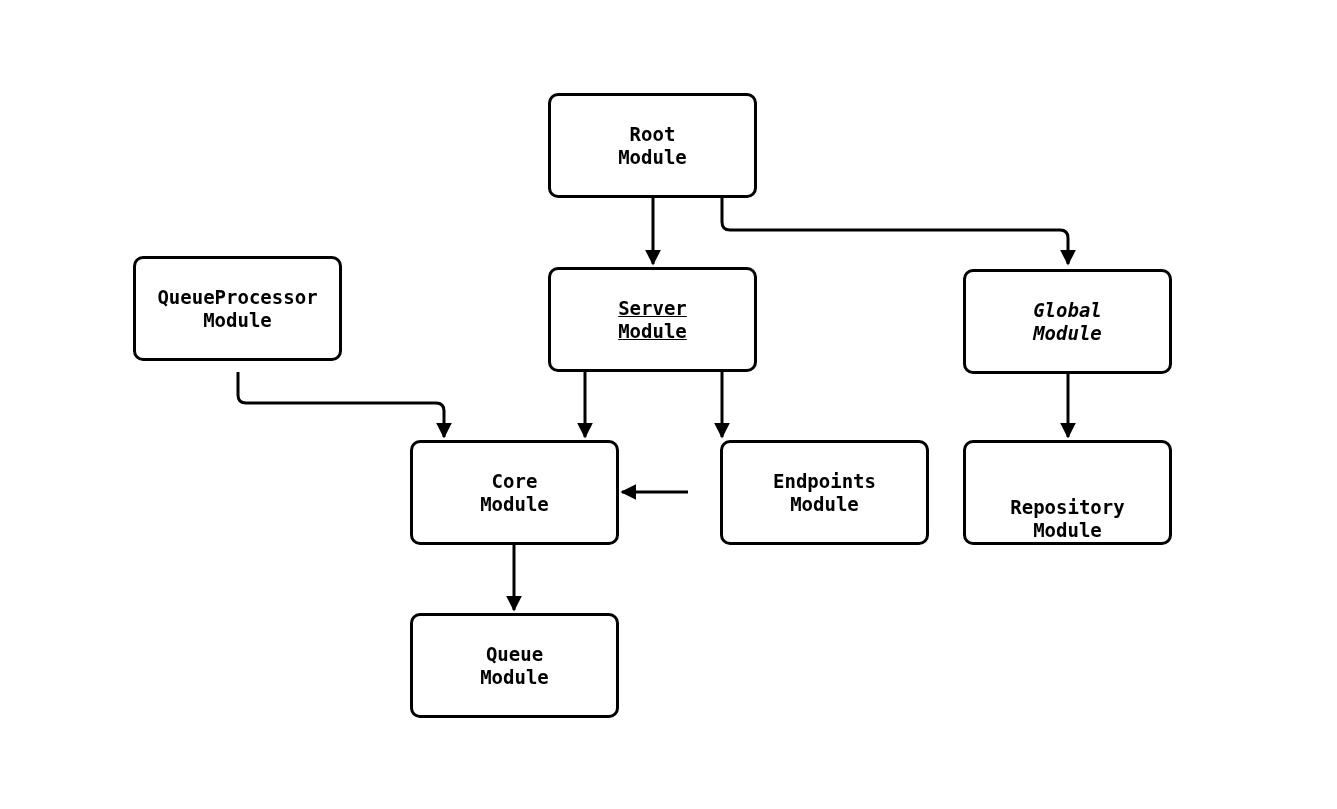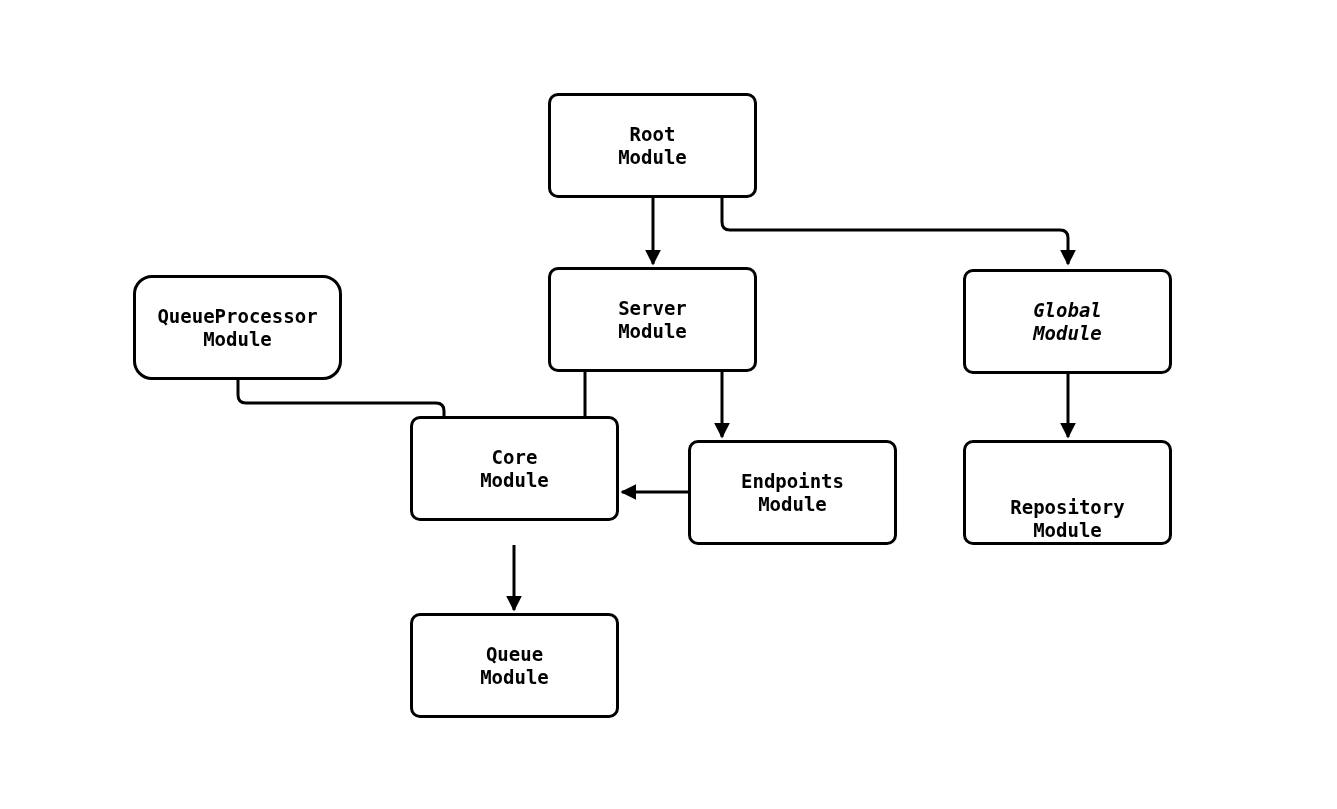--- a/index.html
+++ b/index.html
@@ -44,25 +44,25 @@
     font-family: "DejaVu Sans Mono", monospace;
     font-weight: bold;
     font-size: 19px;
     line-height: 23px;
     color: #000000;
     text-align: center;
     white-space: pre-line;
   }
   
   .pos-root           { left: 548px;  top: 93px;  }
-  .pos-queueprocessor { left: 133px;  top: 275px; border-radius: 19px; }
-  .pos-server         { left: 548px;  top: 267px; }
+  .pos-queueprocessor { left: 133px;  top: 256px; }
+  .pos-server         { left: 548px;  top: 267px; text-decoration: underline; }
   .pos-global         { left: 963px;  top: 269px; font-style: italic; }
-  .pos-core           { left: 410px;  top: 416px; }
-  .pos-endpoints      { left: 688px;  top: 440px; }
+  .pos-core           { left: 410px;  top: 440px; }
+  .pos-endpoints      { left: 720px;  top: 440px; }
   .pos-repository     { left: 963px;  top: 440px; align-items: flex-end; }
   .pos-queue          { left: 410px;  top: 613px; justify-content: center; }
 </style>
 </head>
 <body>
 
 <div class="canvas">
 
   <svg class="edges-layer" width="1337" height="809" viewBox="0 0 1337 809" xmlns="http://www.w3.org/2000/svg">
     <defs>

